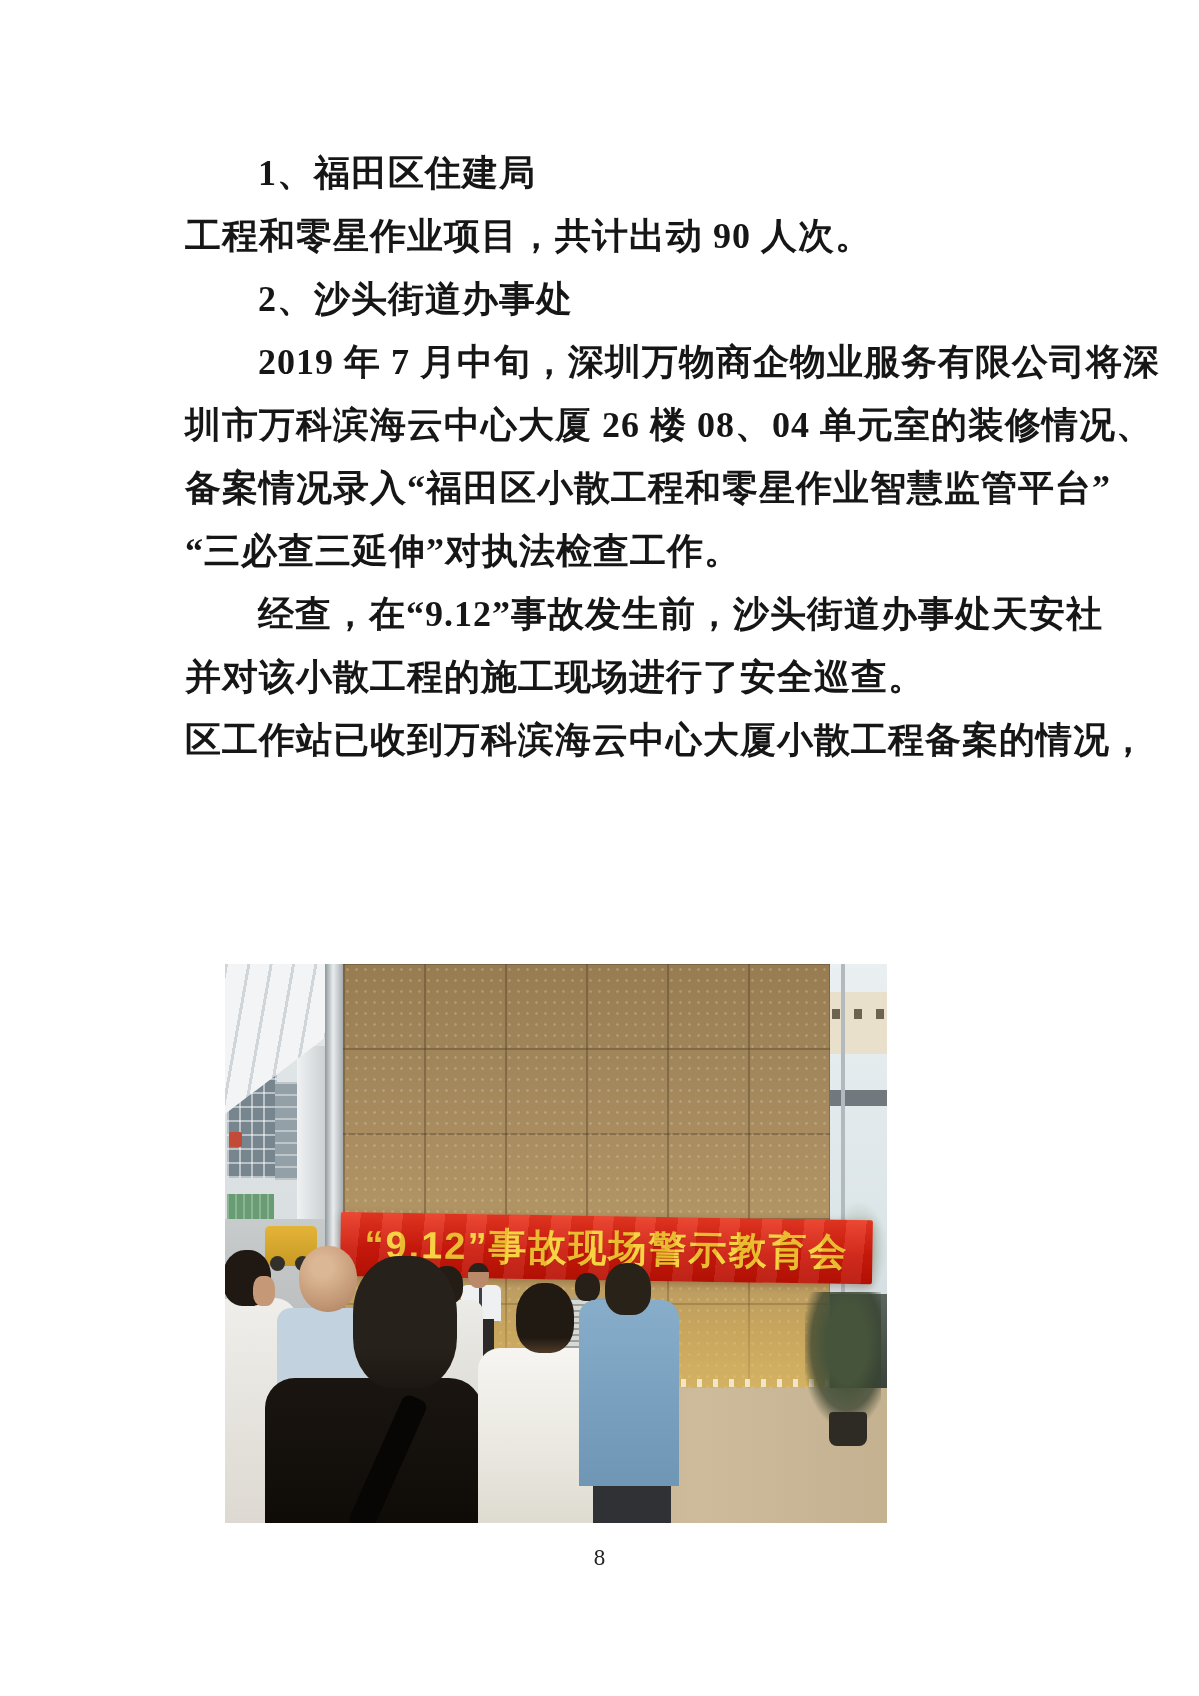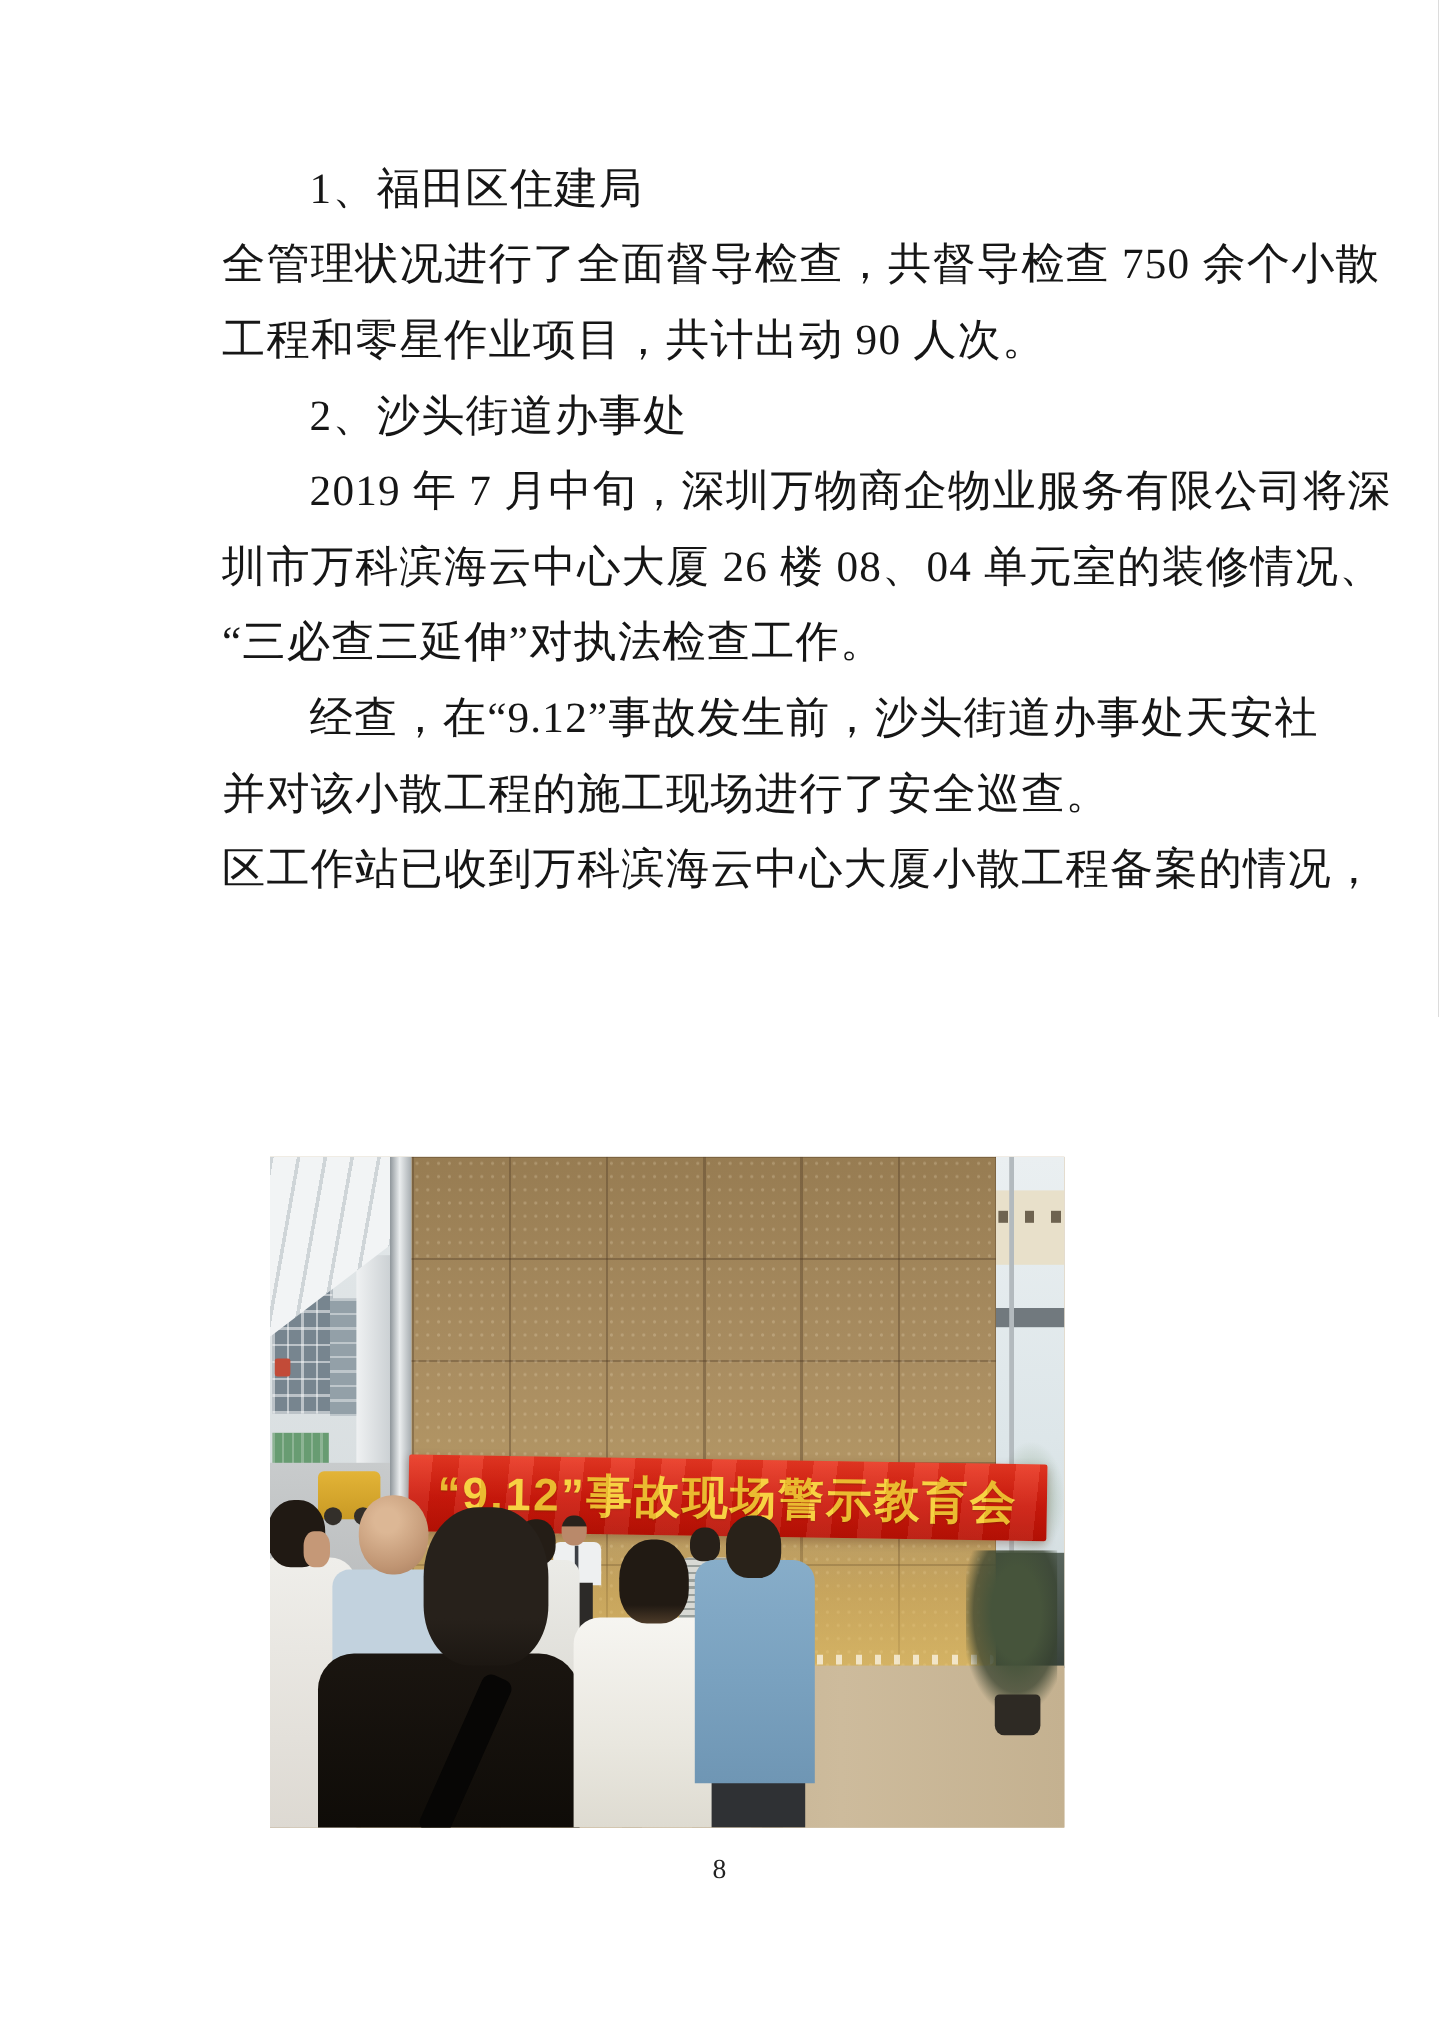--- a/index.html
+++ b/index.html
@@ -3,22 +3,22 @@
 <meta charset="utf-8">
 <style>
   html,body{margin:0;padding:0;background:#9a9a9a;}
   .page{
     position:relative;width:1199px;height:1696px;margin:0 auto;
     background:#ffffff;overflow:hidden;
     font-family:"Liberation Serif","DejaVu Serif",serif;
   }
   
   .doc-text{
-    position:absolute;left:185px;top:126px;width:836px;
-    font-size:36px;line-height:63px;letter-spacing:1px;color:#161616;
+    position:absolute;left:185px;top:142px;width:836px;
+    font-size:36px;line-height:63px;letter-spacing:1px;color:#161616;font-weight:bold;
   }
   .doc-text .line{height:63px;white-space:nowrap;}
   .doc-text .line.indent{padding-left:73px;}
   
   .page-num{
     position:absolute;left:0;right:0;top:1545px;text-align:center;
     font-size:23px;color:#222;letter-spacing:0;
   }
   
   .photo{
@@ -119,25 +119,25 @@
     background:linear-gradient(180deg,#87adc9 0%,#7aa2c0 50%,#6f96b4);}
   .blc-pants{left:368px;top:508px;width:78px;height:51px;background:#2f3134;}
 </style>
 </head>
 <body>
 
 <div class="page">
 
   <div class="doc-text">
     <div class="line indent">1、福田区住建局</div>
-    <div class="line">全管理状况进行了全面督导检查，共督导检查 750 余个小散</div>
     <div class="line">工程和零星作业项目，共计出动 90 人次。</div>
     <div class="line indent">2、沙头街道办事处</div>
     <div class="line indent">2019 年 7 月中旬，深圳万物商企物业服务有限公司将深</div>
     <div class="line">圳市万科滨海云中心大厦 26 楼 08、04 单元室的装修情况、</div>
+    <div class="line">备案情况录入“福田区小散工程和零星作业智慧监管平台”</div>
     <div class="line">“三必查三延伸”对执法检查工作。</div>
     <div class="line indent">经查，在“9.12”事故发生前，沙头街道办事处天安社</div>
     <div class="line">并对该小散工程的施工现场进行了安全巡查。</div>
     <div class="line">区工作站已收到万科滨海云中心大厦小散工程备案的情况，</div>
   </div>
 
   <div class="photo">
 
     <div class="outdoor"></div>
     <div class="towerA"></div>

